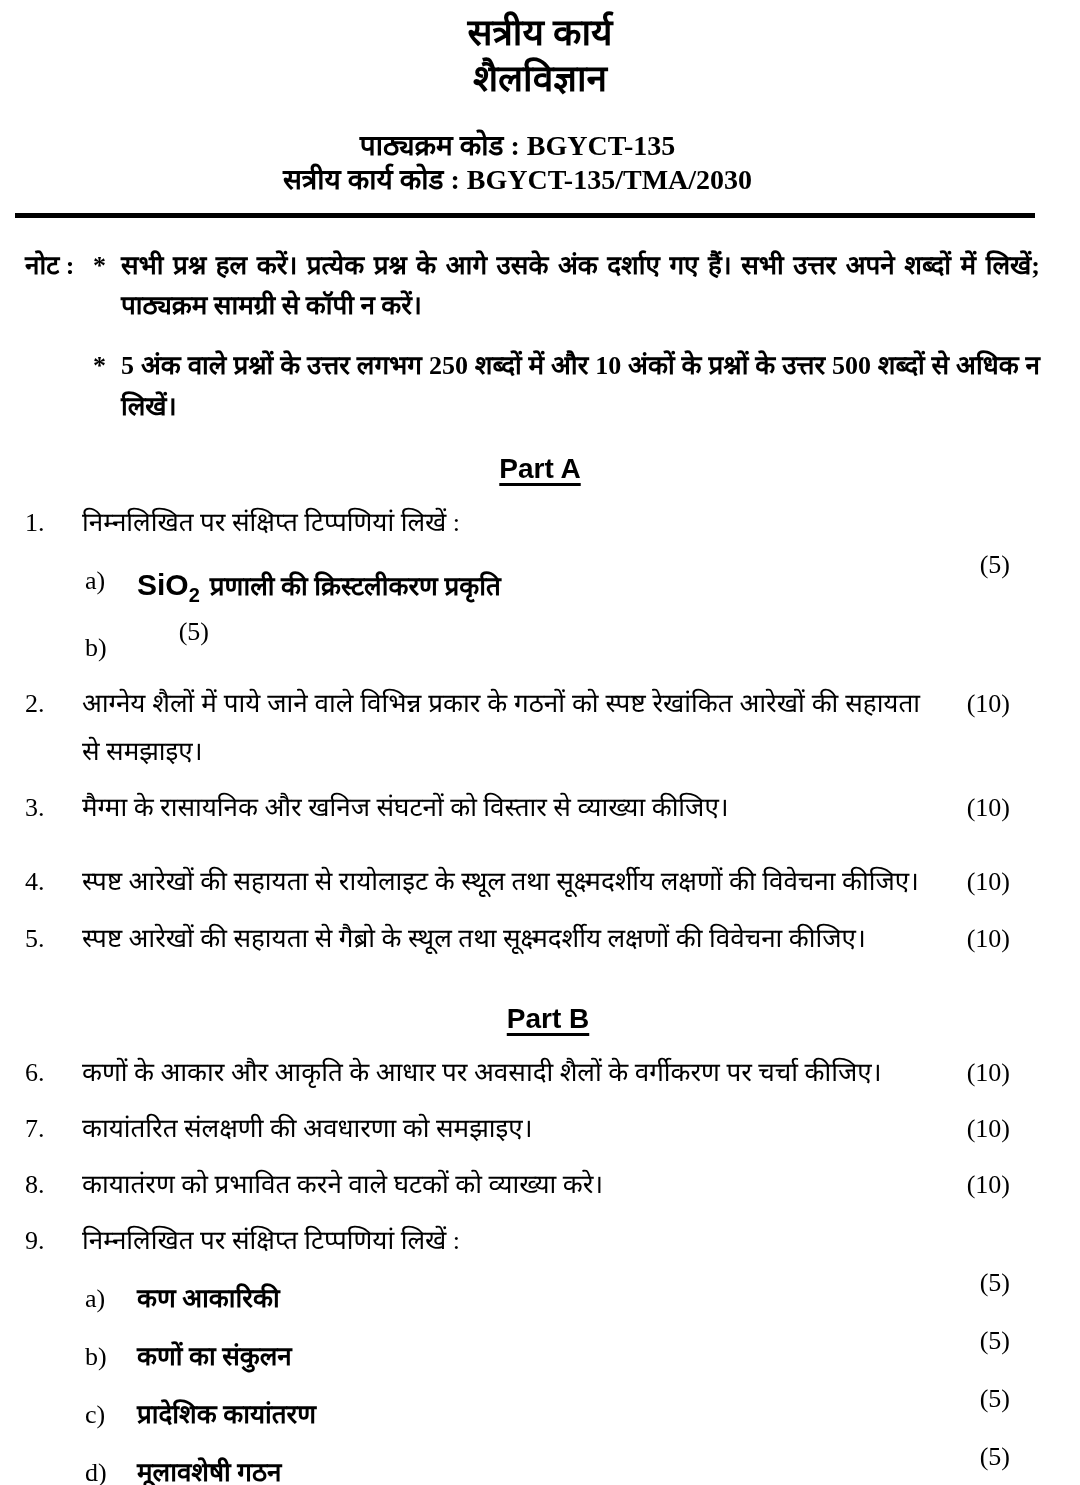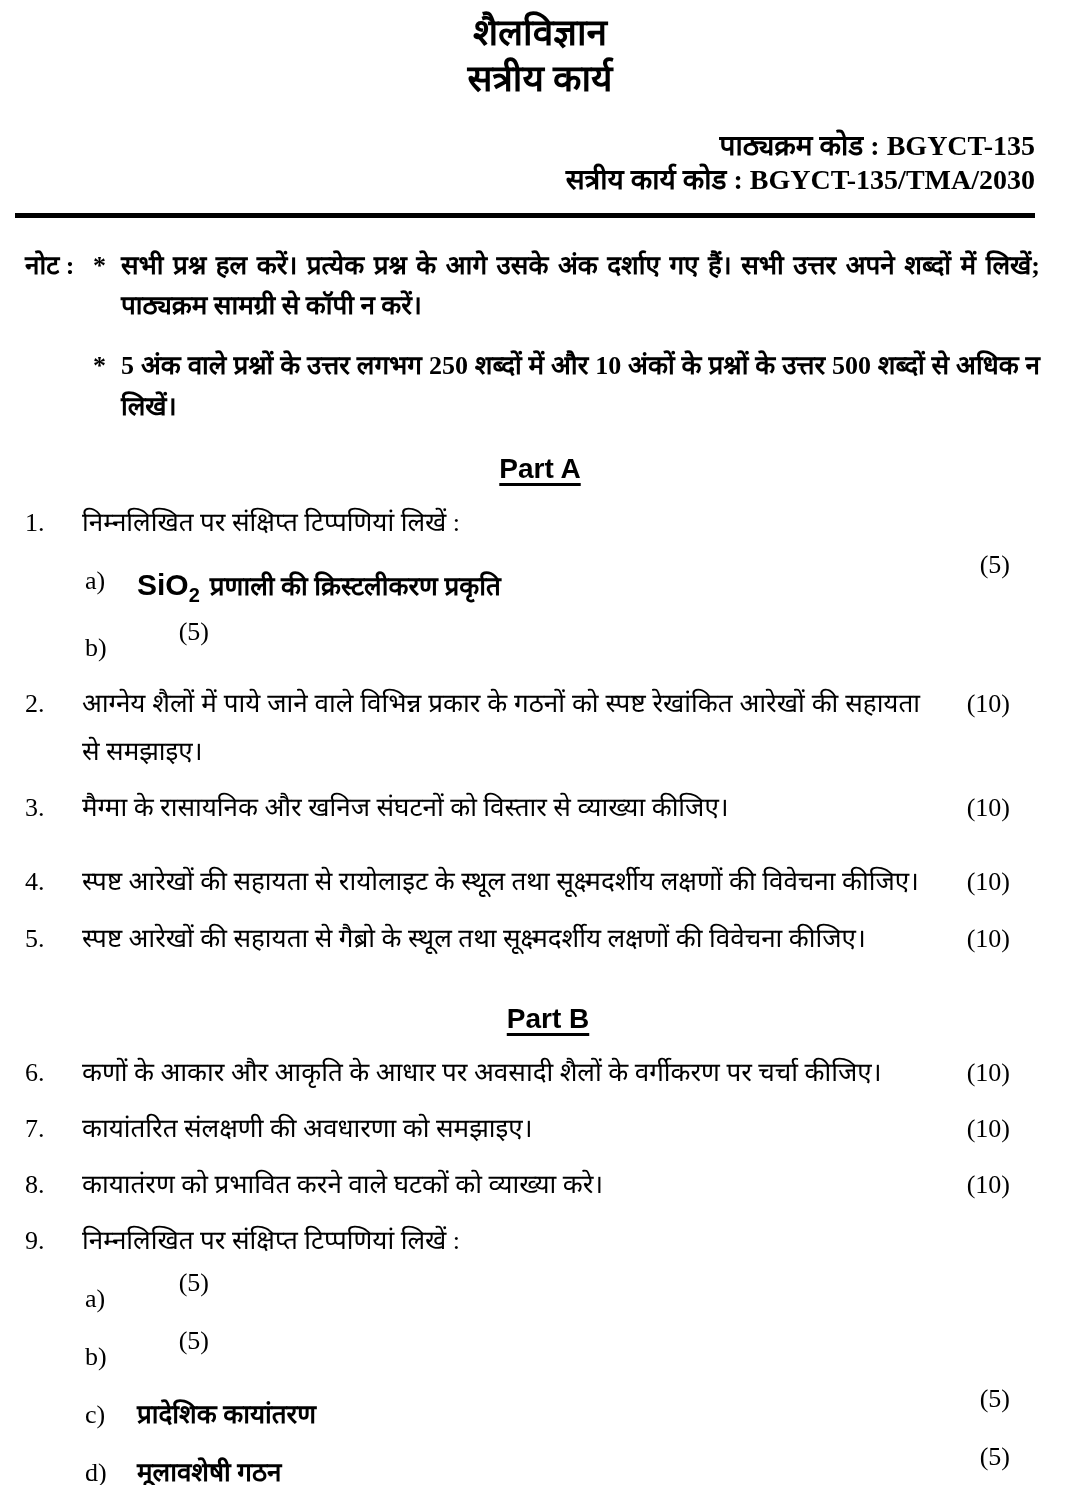--- a/index.html
+++ b/index.html
@@ -18,21 +18,21 @@
   .title-block {
     padding-top: 10px;
     text-align: center;
     font-weight: 700;
     font-size: 37px;
     line-height: 1.25;
   }
   
   .header-block {
     margin-top: 26px;
-    text-align: right;
+    text-align: center;
     padding-right: 45px;
     font-weight: 700;
     font-size: 28px;
     line-height: 1.22;
   }
   
   .rule {
     border: none;
     border-top: 5px solid #000;
     margin: 16px 45px 0 15px;
@@ -90,22 +90,22 @@
   }
   .latin-chem sub { font-size: 20px; }
   .after-chem { margin-left: 10px; }
 </style>
 </head>
 <body>
 
 <div class="page">
 
   <div class="title-block">
+    <div>सत्रीय कार्य</div>
     <div>शैलविज्ञान</div>
-    <div>सत्रीय कार्य</div>
   </div>
 
   <div class="header-block">
     <div>पाठ्यक्रम कोड : BGYCT-135</div>
     <div>सत्रीय कार्य कोड : BGYCT-135/TMA/2030</div>
   </div>
 
   <hr class="rule">
 
   <div class="note-block">
@@ -184,25 +184,27 @@
   </div>
 
   <div class="q-row">
     <span class="q-no">9.</span>
     <span class="q-text">निम्नलिखित पर संक्षिप्त टिप्पणियां लिखें :</span>
     <span class="q-marks"></span>
   </div>
 
   <div class="sub-row">
     <span class="sub-letter">a)</span>
+    <span class="sub-text">कण आकारिकी</span>
     <span class="q-marks marks-raised">(5)</span>
   </div>
 
   <div class="sub-row">
     <span class="sub-letter">b)</span>
+    <span class="sub-text">कणों का संकुलन</span>
     <span class="q-marks marks-raised">(5)</span>
   </div>
 
   <div class="sub-row">
     <span class="sub-letter">c)</span>
     <span class="sub-text">प्रादेशिक कायांतरण</span>
     <span class="q-marks marks-raised">(5)</span>
   </div>
 
   <div class="sub-row">

